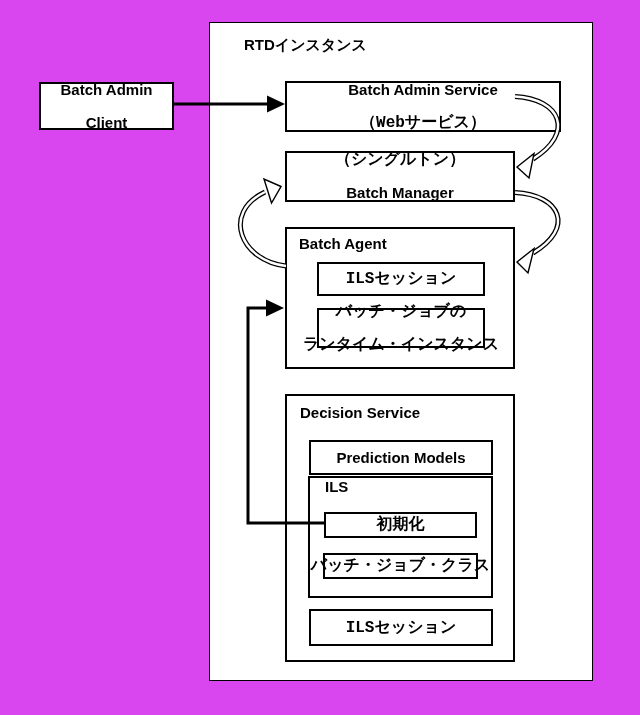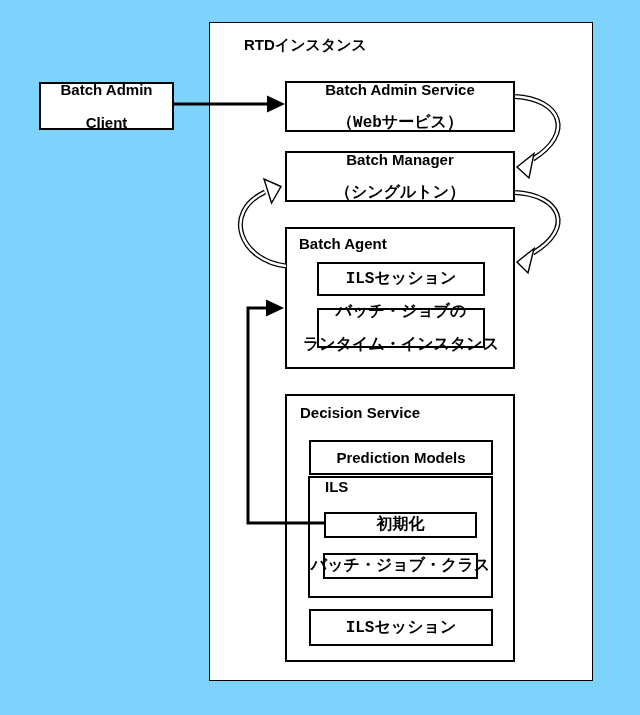--- a/index.html
+++ b/index.html
@@ -1,19 +1,19 @@
 <!DOCTYPE html>
 <html><head>
 <meta charset="utf-8">
 <style>
   html,body{margin:0;padding:0;background:#ffffff;}
   #canvas{
     position:relative;
     width:640px;height:715px;
-    background:#7dd3fc;
+    background:#d946ef;
     font-family:"Liberation Sans",sans-serif;
     color:#000;
     overflow:hidden;
   }
   .box{
     position:absolute;
     background:#ffffff;
     border:2px solid #000;
     box-sizing:border-box;
   }
@@ -51,28 +51,28 @@
 <div id="canvas">
 
   <div class="box thin" style="left:209px;top:22px;width:384px;height:659px;"></div>
   <div class="corner-label" style="left:244px;top:36px;">RTDインスタンス</div>
 
   <div class="box center" style="left:39px;top:82px;width:135px;height:48px;">
     <span class="lbl">Batch Admin</span>
     <span class="lbl">Client</span>
   </div>
 
-  <div class="box center" style="left:285px;top:81px;width:230px;height:51px;">
+  <div class="box center" style="left:285px;top:81px;width:276px;height:51px;">
     <span class="lbl">Batch Admin Service</span>
     <span class="lbl jp">（Webサービス）</span>
   </div>
 
   <div class="box center" style="left:285px;top:151px;width:230px;height:51px;">
+    <span class="lbl jp">（シングルトン）</span>
     <span class="lbl">Batch Manager</span>
-    <span class="lbl jp">（シングルトン）</span>
   </div>
 
   <div class="box" style="left:285px;top:227px;width:230px;height:142px;">
     <span class="corner-label" style="left:12px;top:6px;">Batch Agent</span>
   </div>
   <div class="box center" style="left:317px;top:262px;width:168px;height:34px;">
     <span class="lbl jp">ILSセッション</span>
   </div>
   <div class="box center" style="left:317px;top:308px;width:168px;height:40px;">
     <span class="lbl jp">バッチ・ジョブの</span>

